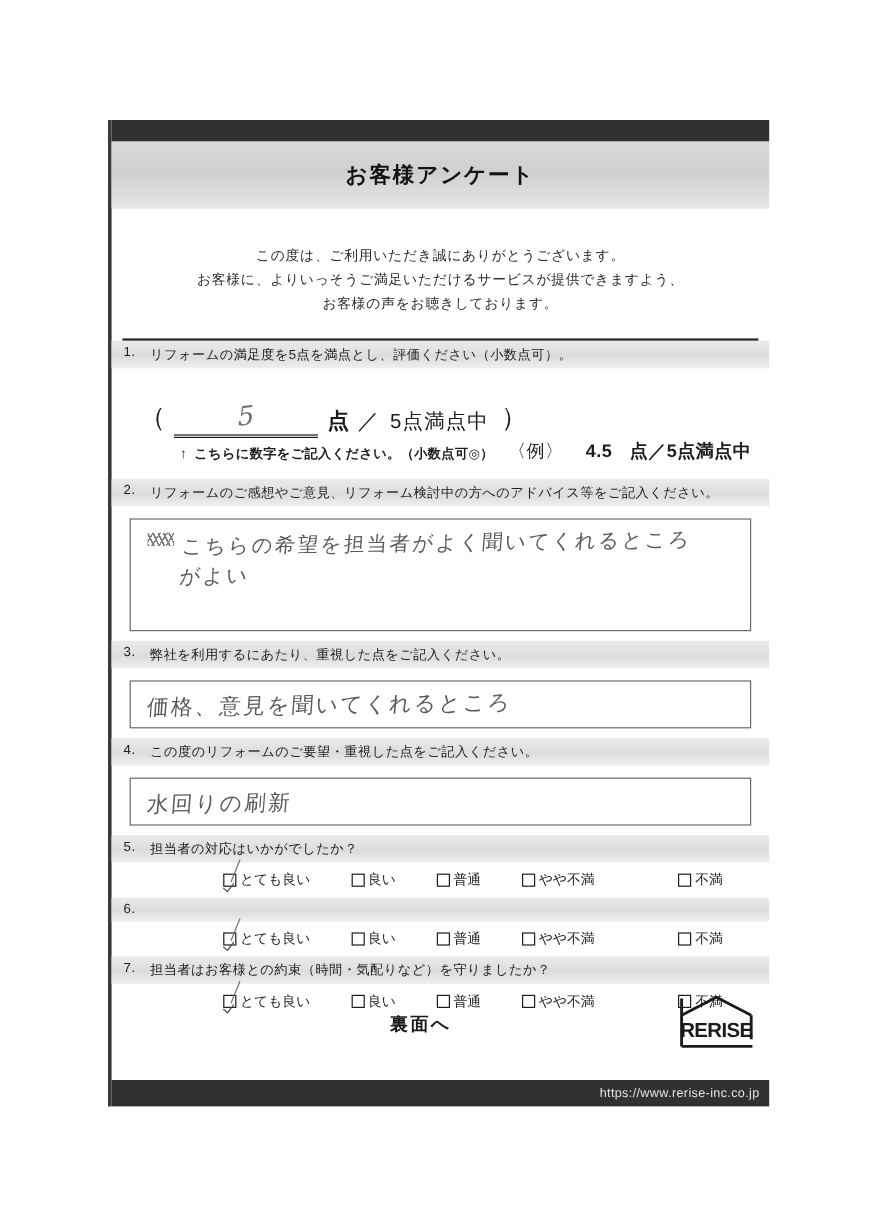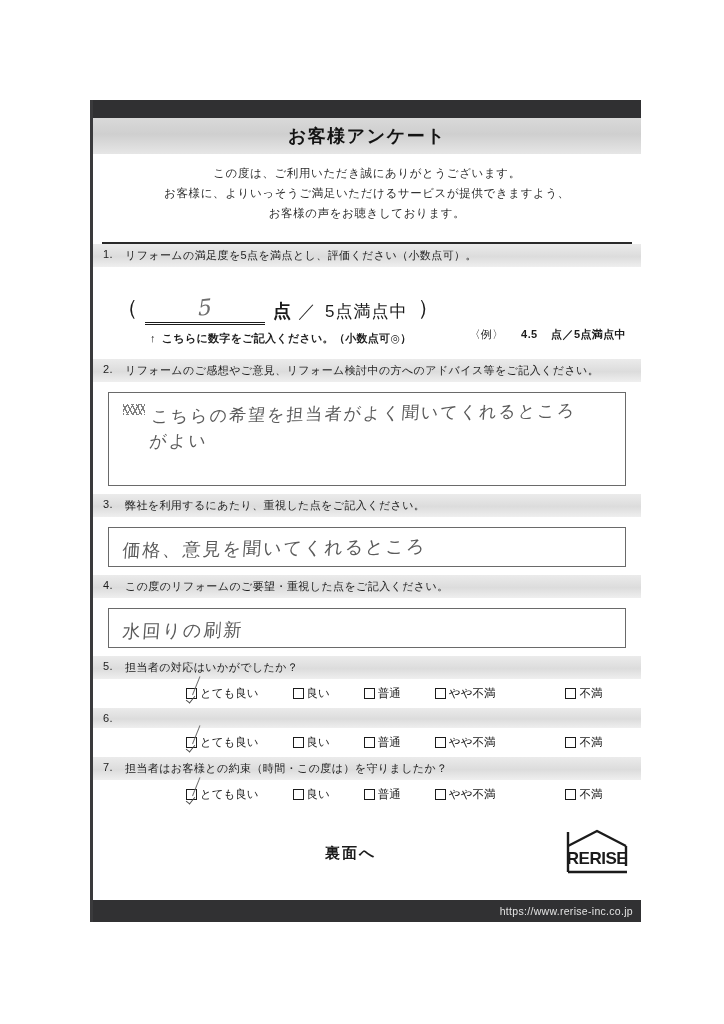--- a/index.html
+++ b/index.html
@@ -43,39 +43,40 @@
   .inner {
     margin-left: 3px;
     padding: 0 9px 0 9px;
     box-sizing: border-box;
     height: calc(100% - 18px);
     position: relative;
   }
 
   
   .title-band {
-    height: 36px;
+    height: 56px;
     background: linear-gradient(180deg,#d9d9d9 0%,#cfcfcf 45%,#e6e6e6 100%);
     display: flex;
     align-items: center;
     justify-content: center;
     margin: 0 -9px;
   }
   .title-band .title {
     font-size: 18px;
     font-weight: bold;
     letter-spacing: 1.5px;
     color: #131313;
   }
 
   
   .intro {
     text-align: center;
     padding: 12px 0 10px 0;
     color: #2b2b2b;
+    margin-top: 20px;
   }
   .intro p {
     margin: 0 0 5px 0;
     font-size: 11.5px;
     letter-spacing: 0.6px;
   }
 
   .hr-thick {
     border-top: 2px solid #2a2a2a;
     margin: 6px 0 0 0;
@@ -139,21 +140,21 @@
     color: #1d1d1d;
     letter-spacing: 0.3px;
     text-align: right;
   }
   .note-row .arrow { padding-right: 6px; font-weight: normal; }
 
   .example {
     position: absolute;
     right: 6px;
     top: 60px;
-    font-size: 11px;
+    font-size: 15px;
     color: #1d1d1d;
     letter-spacing: 0.4px;
   }
   .example .ex-tag { padding-right: 14px; }
   .example .ex-val { font-weight: bold; padding-right: 10px; }
   .example .ex-unit { font-weight: bold; }
 
   
   .ans-box {
     border: 1px solid #6a6a6a;
@@ -403,21 +404,21 @@
         <span>やや不満</span>
       </span>
       <span class="opt">
         <span class="box"></span>
         <span>不満</span>
       </span>
     </div>
 
     <div class="q-band">
       <span class="qnum">7.</span>
-      <span>担当者はお客様との約束（時間・この度は）を守りましたか？</span>
+      <span>担当者はお客様との約束（時間・気配りなど）を守りましたか？</span>
     </div>
     <div class="opts">
       <span class="opt checked">
         <span class="box"></span>
         <span>とても良い</span>
       </span>
       <span class="opt">
         <span class="box"></span>
         <span>良い</span>
       </span>

